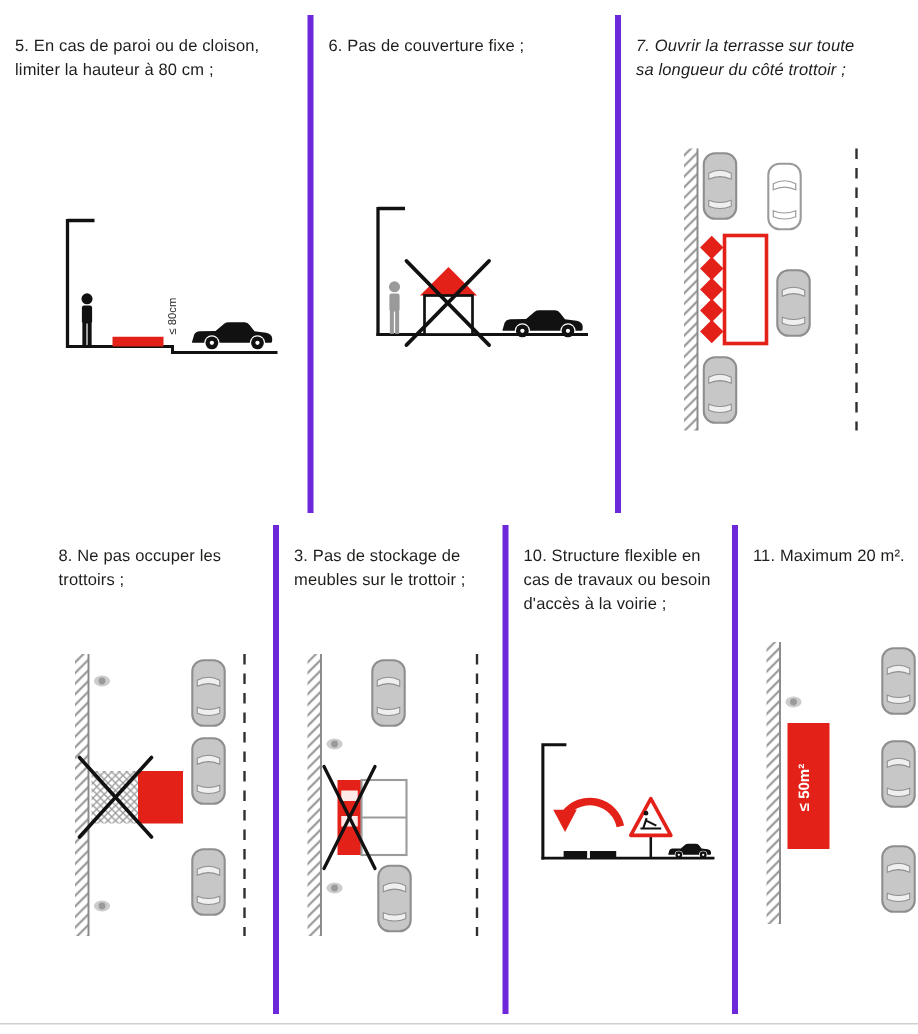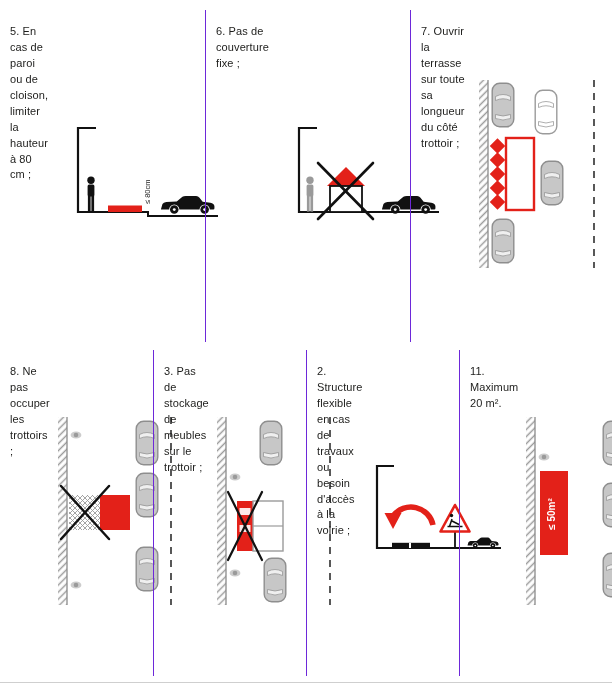--- a/index.html
+++ b/index.html
@@ -4,25 +4,25 @@
 <style>
   html,body{margin:0;padding:0;background:#ffffff;}
   .sheet{
     width:612px;height:689px;box-sizing:border-box;
     padding-top:10px;
     font-family:"Liberation Sans",sans-serif;color:#1d1d1b;
     position:relative;overflow:hidden;background:#fff;
   }
   .row{display:grid;}
   .row-top{grid-template-columns:205px 205px 202px;height:332px;}
-  .row-bottom{grid-template-columns:153px 153px 153px 153px;height:326px;margin-top:8px;}
-  .panel{display:flex;flex-direction:row;box-sizing:border-box;padding:8px 8px 12px 10px;}
-  .panel + .panel{border-left:1px solid #6d28d9;}
+  .row-bottom{grid-template-columns:153px 153px 153px 153px;height:326px;margin-top:8px;margin-left:29px;}
+  .panel{display:flex;flex-direction:column;box-sizing:border-box;padding:8px 8px 12px 10px;justify-content:center;}
+  .panel + .panel{border-left:4px solid #6d28d9;}
   .caption{margin:6px 0 0 0;font-size:11px;line-height:1.45;max-width:182px;letter-spacing:.1px;}
-  .panel-7 .caption{max-width:150px;}
+  .panel-7 .caption{max-width:150px;font-style:italic;}
   .art{flex:1;display:flex;align-items:center;justify-content:center;}
   .red{fill:#e32119;}
   .dash{stroke:#2f2f2f;stroke-width:1.6;stroke-dasharray:7 6;fill:none;}
   .ink{color:#111111;}
   .gray{color:#9a9a9a;}
   svg text{font-family:"Liberation Sans",sans-serif;}
   .footer-rule{border-top:1px solid #cfcfcf;margin-top:6px;}
 </style>
 </head>
 <body>
@@ -167,21 +167,21 @@
             <line x1="19" y1="79" x2="53" y2="147"></line>
               <line x1="53" y1="79" x2="19" y2="147"></line>
           </g>
           <use href="#car-top-f" x="54" y="144" width="24" height="46"></use>
           <line class="dash" x1="121" y1="4" x2="121" y2="192"></line>
         </svg>
       </div>
     </div>
 
     <div class="panel panel-10">
-      <p class="caption">2. Structure flexible en cas de travaux ou besoin d'accès à la voirie ;</p>
+      <p class="caption">10. Structure flexible en cas de travaux ou besoin d'accès à la voirie ;</p>
       <div class="art">
         <svg width="142" height="114" viewBox="0 0 142 114">
           <path d="M14 12 H31 M14 11 V95" stroke="#111" stroke-width="2.2" fill="none"></path>
           <path d="M13 94 H138" stroke="#111" stroke-width="2" fill="none"></path>
           <rect x="29" y="88.8" width="38" height="5.2" fill="#111"></rect>
           <rect x="46" y="88.8" width="2" height="5.2" fill="#fff"></rect>
           <path d="M70 71 A22.5 22.5 0 0 0 30 62" fill="none" stroke="#e32119" stroke-width="5.5"></path>
           <polygon points="21.5,59 38.5,59 30,75" class="red"></polygon>
           <line x1="92" y1="78" x2="92" y2="94" stroke="#111" stroke-width="1.8"></line>
           <path d="M92 51 L106.5 77.5 L77.5 77.5 Z" fill="#fff" stroke="#e32119" stroke-width="2.6" stroke-linejoin="round"></path>

